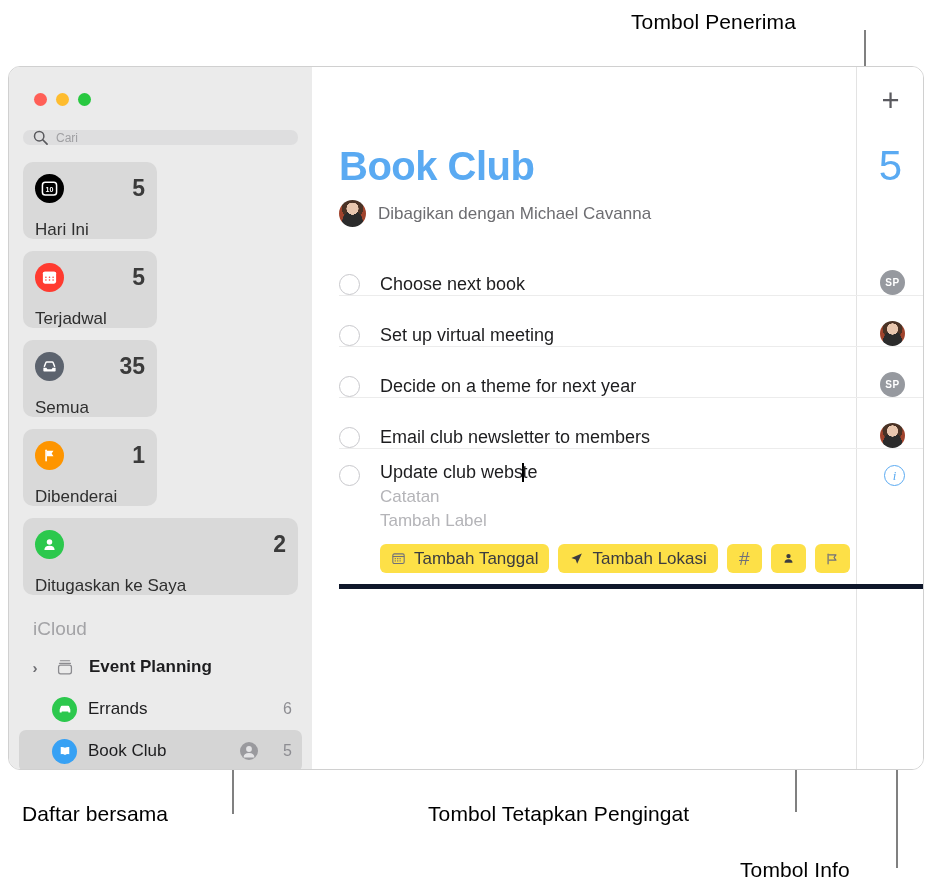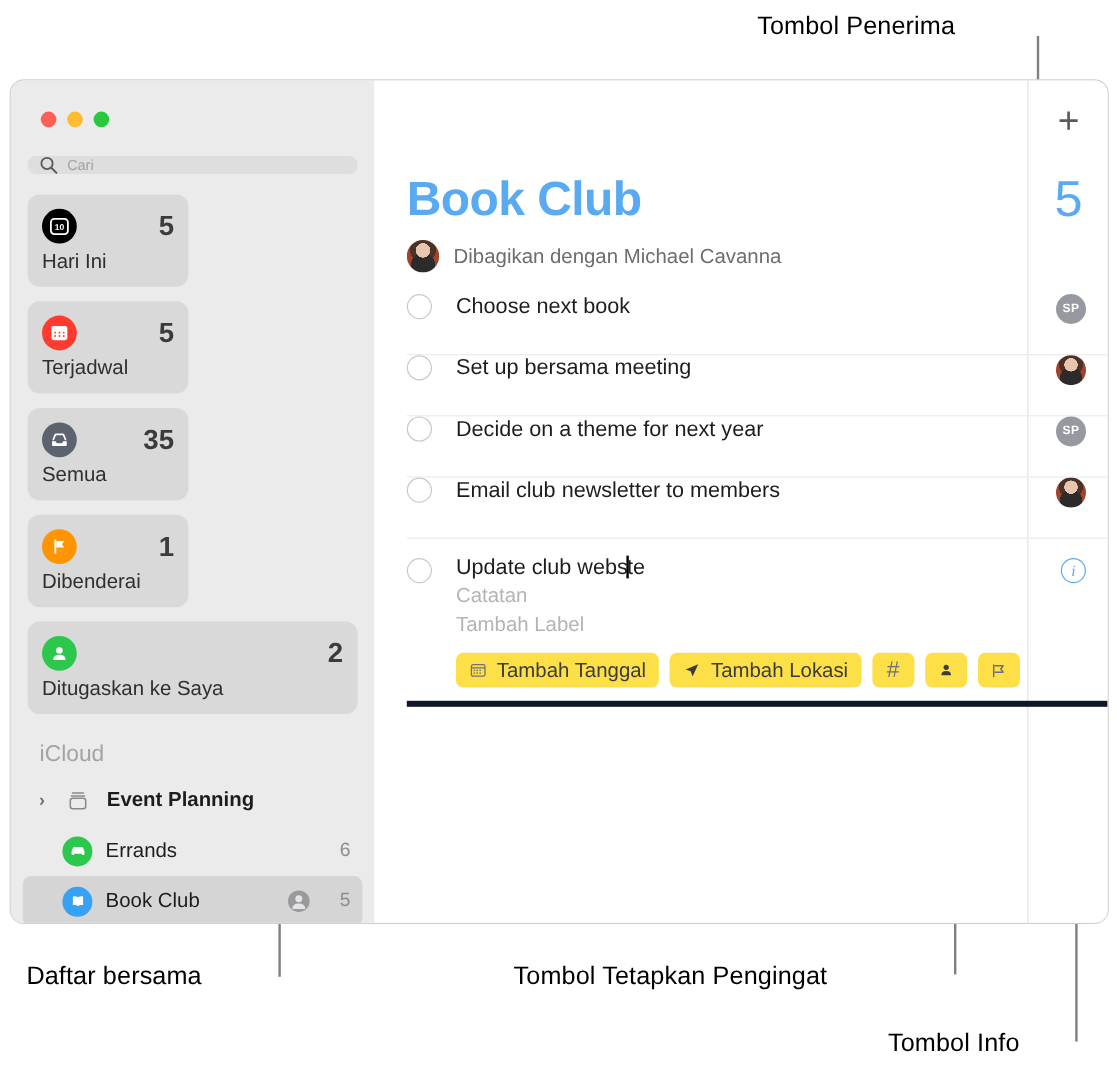--- a/index.html
+++ b/index.html
@@ -91,21 +91,21 @@
   .card.wide { width: 282px; }
   .card .toprow {
     display: flex;
     align-items: center;
     justify-content: space-between;
   }
   .card .count {
     font-size: 23px; font-weight: bold; color: #3b3b3b;
   }
   .card .lbl {
-    margin-top: 5px;
+    margin-top: 17px;
     font-size: 17px;
     color: #2f2f2f;
   }
   .badge-icon {
     width: 29px; height: 29px; border-radius: 50%;
     display: flex; align-items: center; justify-content: center;
     color: #fff;
   }
   .bi-blue { background: #000000; }
   .bi-red { background: #ff3b30; }
@@ -204,21 +204,21 @@
                 #a0432c;
     flex: 0 0 25px;
     position: relative;
     overflow: hidden;
   }
   .avatar.big { width: 27px; height: 27px; flex: 0 0 27px; }
 
   .reminders { margin-top: 18px; padding-right: 0; }
   .rem {
     display: flex;
-    align-items: flex-start;
+    align-items: flex-end;
     height: 51px;
     border-bottom: 1px solid #ececec;
     padding-right: 18px;
     box-sizing: border-box;
   }
   .rem:last-child { border-bottom: none; }
   .circle {
     width: 21px; height: 21px;
     border-radius: 50%;
     border: 1.5px solid #c8c8cc;
@@ -467,21 +467,21 @@
       <div class="reminders">
 
         <div class="rem">
           <div class="circle"></div>
           <div class="txt">Choose next book</div>
           <div class="sp-badge">SP</div>
         </div>
 
         <div class="rem">
           <div class="circle"></div>
-          <div class="txt">Set up bersama meeting</div>
+          <div class="txt">Set up virtual meeting</div>
           <div class="avatar"></div>
         </div>
 
         <div class="rem">
           <div class="circle"></div>
           <div class="txt">Decide on a theme for next year</div>
           <div class="sp-badge">SP</div>
         </div>
 
         <div class="rem">

